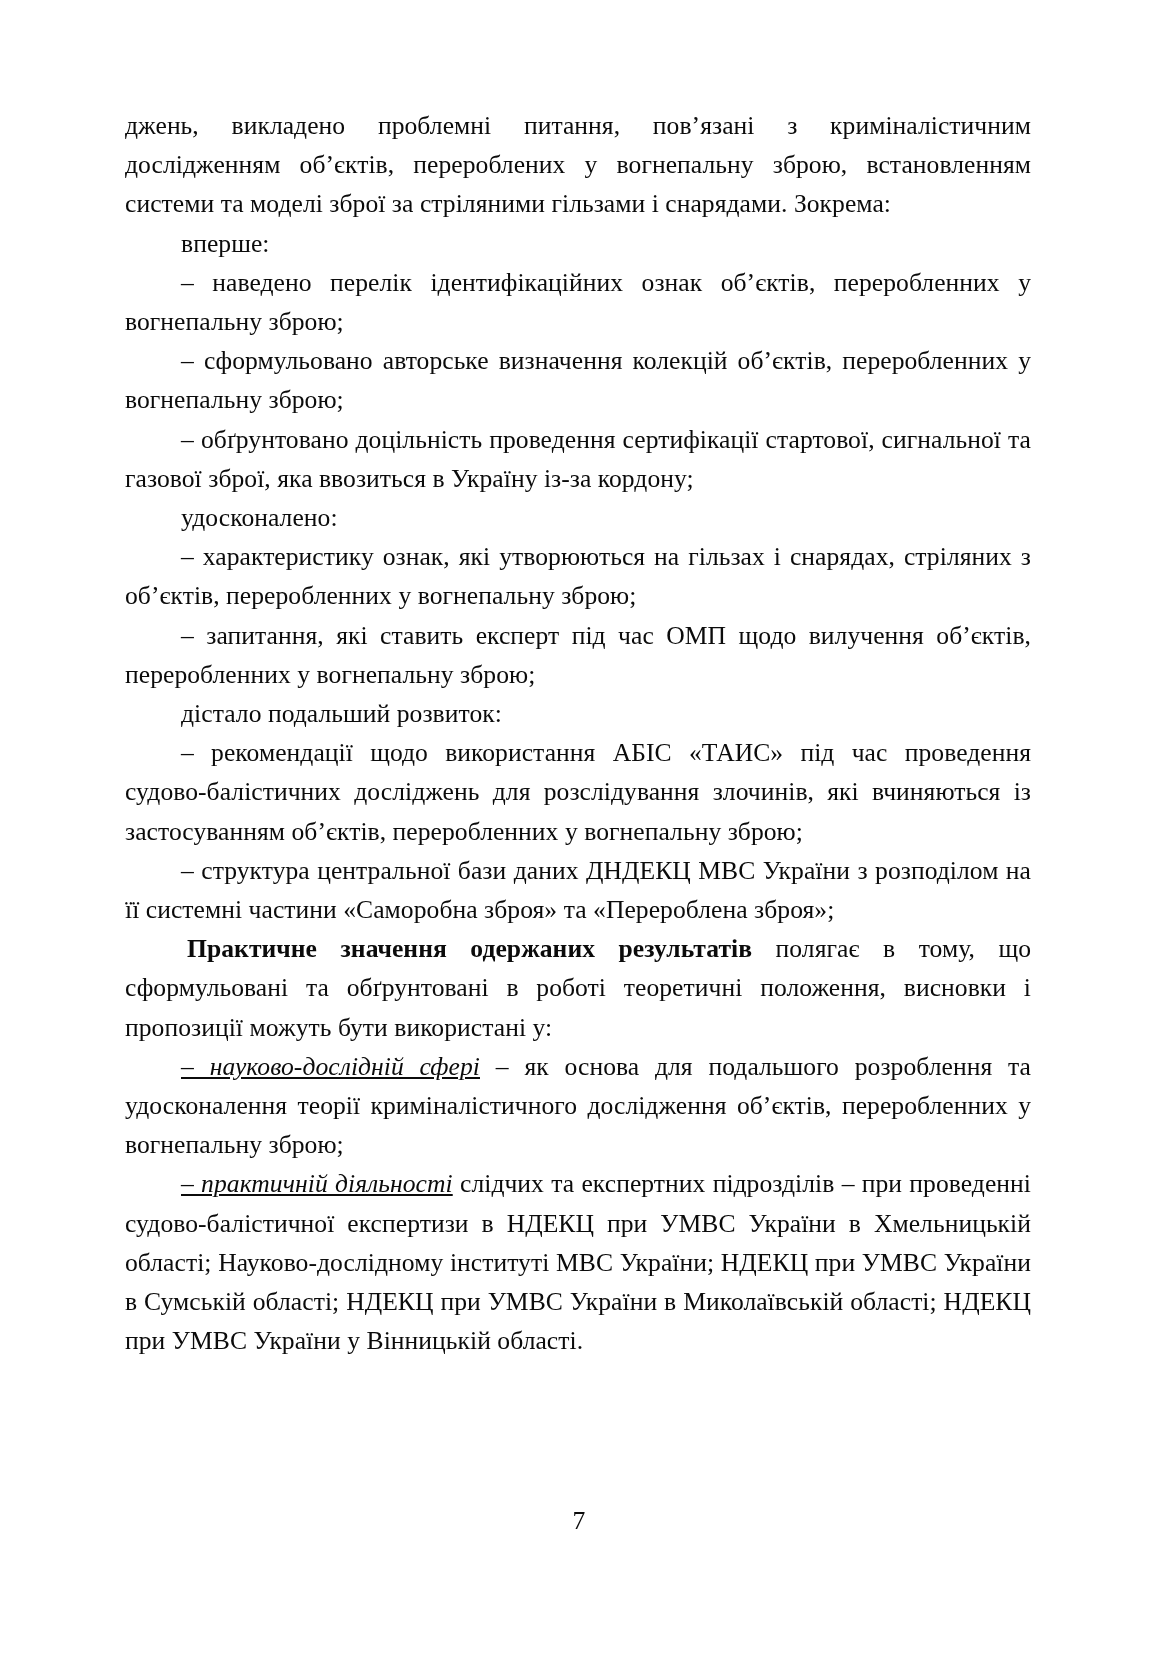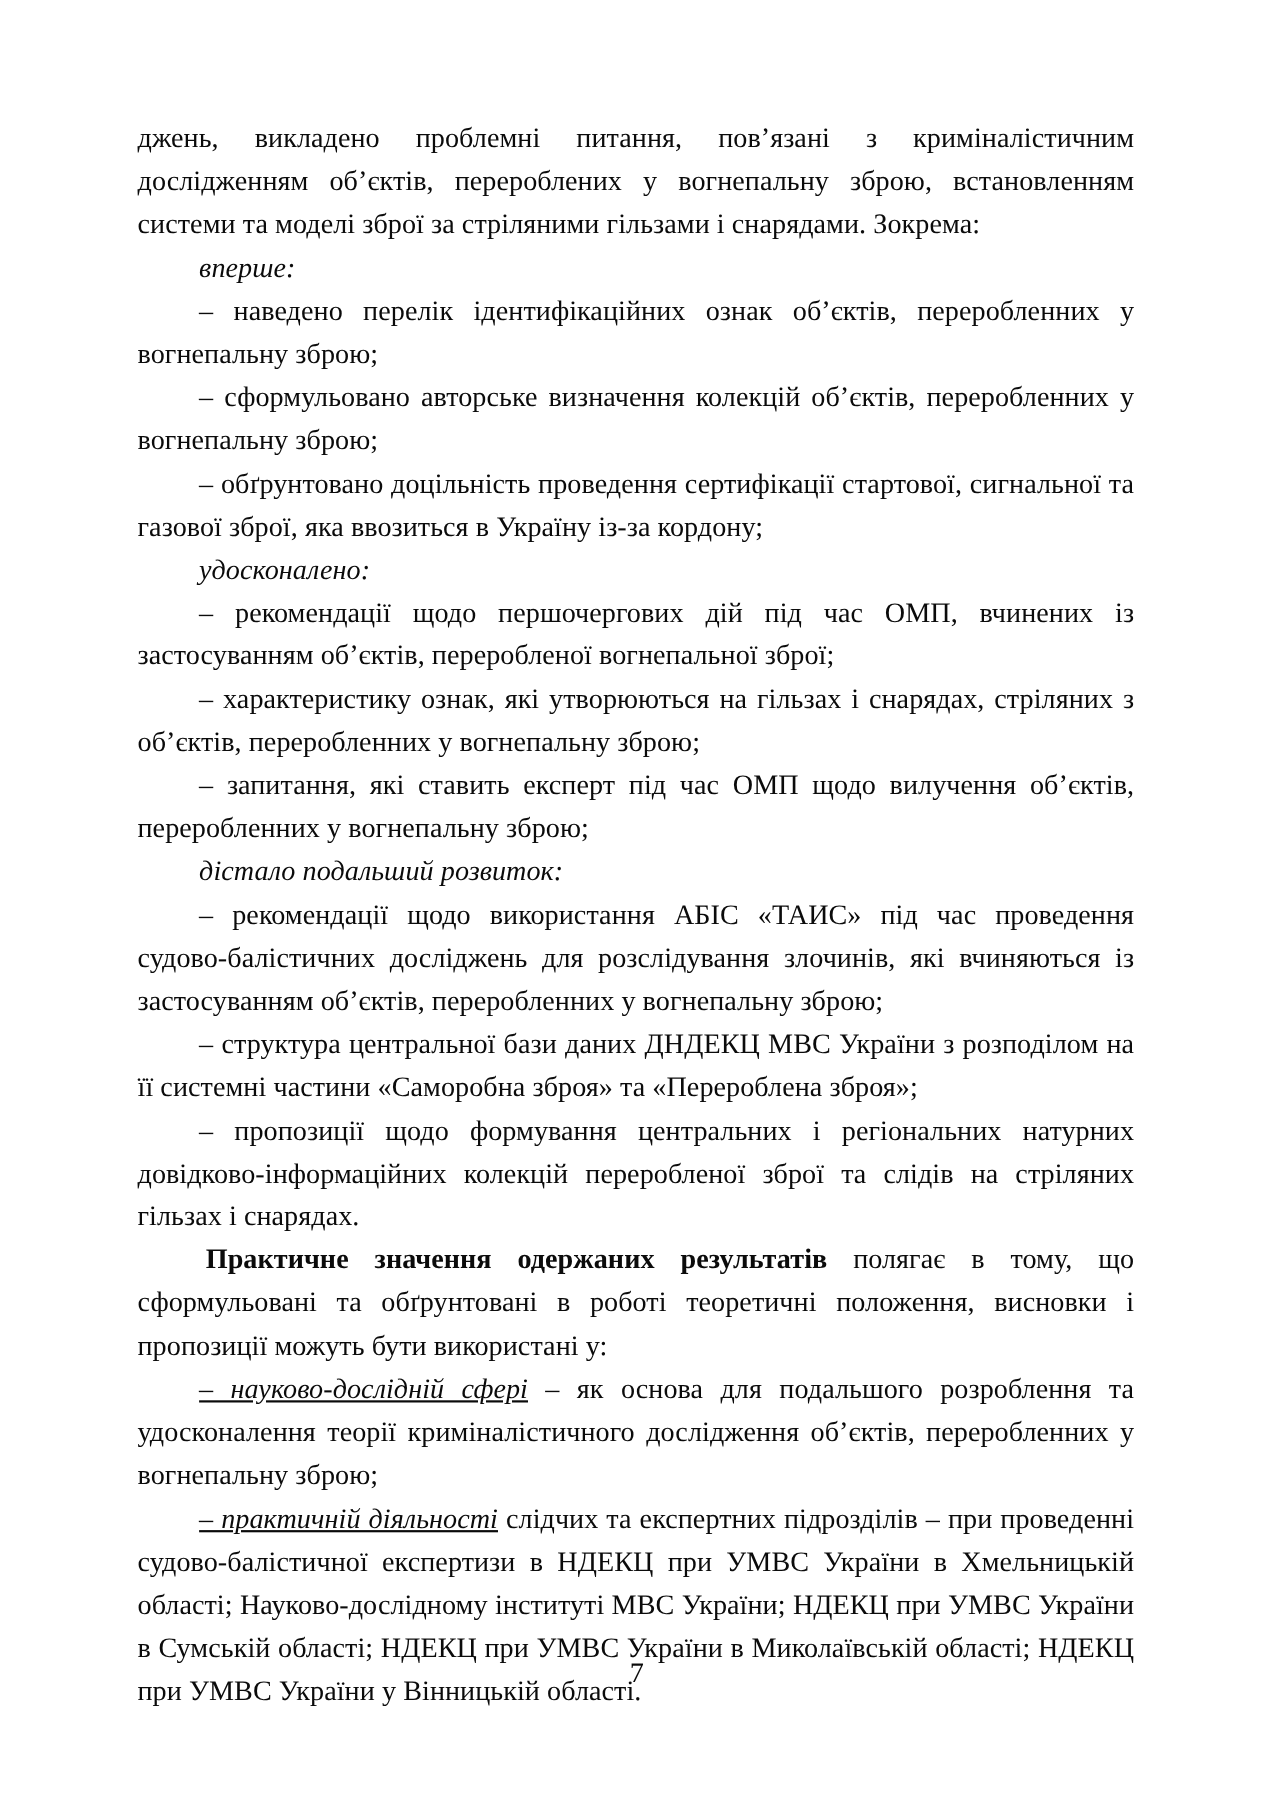--- a/index.html
+++ b/index.html
@@ -39,21 +39,20 @@
   .para.continued {
     text-indent: 0;
   }
   .para.indented {
     text-indent: 56px;
   }
   .para.indented-wide {
     text-indent: 62px;
   }
   .sub-head {
-    font-style: italic;
   }
   .bold {
     font-weight: bold;
   }
   .ital {
     font-style: italic;
     text-decoration: underline;
   }
   .page-number {
     position: absolute;
@@ -79,33 +78,31 @@
 
 
     <p class="para indented">– наведено перелік ідентифікаційних ознак об’єктів, переробленних у вогнепальну зброю;</p>
 
     <p class="para indented">– сформульовано авторське визначення колекцій об’єктів, переробленних у вогнепальну зброю;</p>
 
     <p class="para indented">– обґрунтовано доцільність проведення сертифікації стартової, сигнальної та газової зброї, яка ввозиться в Україну із-за кордону;</p>
 
     <p class="para indented sub-head">удосконалено:</p>
 
-    <p class="para indented">– рекомендації щодо першочергових дій під час ОМП, вчинених із застосуванням об’єктів, переробленої вогнепальної зброї;</p>
 
     <p class="para indented">– характеристику ознак, які утворюються на гільзах і снарядах, стріляних з об’єктів, переробленних у вогнепальну зброю;</p>
 
     <p class="para indented">– запитання, які ставить експерт під час ОМП щодо вилучення об’єктів, переробленних у вогнепальну зброю;</p>
 
     <p class="para indented sub-head">дістало подальший розвиток:</p>
 
     <p class="para indented">– рекомендації щодо використання АБІС «ТАИС» під час проведення судово-балістичних досліджень для розслідування злочинів, які вчиняються із застосуванням об’єктів, переробленних у вогнепальну зброю;</p>
 
     <p class="para indented">– структура центральної бази даних ДНДЕКЦ МВС України з розподілом на її системні частини «Саморобна зброя» та «Перероблена зброя»;</p>
 
-    <p class="para indented">– пропозиції щодо формування центральних і регіональних натурних довідково-інформаційних колекцій переробленої зброї та слідів на стріляних гільзах і снарядах.</p>
 
     <p class="para indented-wide"><span class="bold">Практичне значення одержаних результатів</span><span> полягає в тому, що сформульовані та обґрунтовані в роботі теоретичні положення, висновки і пропозиції можуть бути використані у:</span></p>
 
     <p class="para indented"><span class="ital">– науково-дослідній сфері</span><span> – як основа для подальшого розроблення та удосконалення теорії криміналістичного дослідження об’єктів, переробленних у вогнепальну зброю;</span></p>
 
     <p class="para indented"><span class="ital">– практичній діяльності</span><span> слідчих та експертних підрозділів – при проведенні судово-балістичної експертизи в НДЕКЦ при УМВС України в Хмельницькій області; Науково-дослідному інституті МВС України; НДЕКЦ при УМВС України в Сумській області; НДЕКЦ при УМВС України в Миколаївській області; НДЕКЦ при УМВС України у Вінницькій області.</span></p>
 
   </div>
 
   <div class="page-number">7</div>

